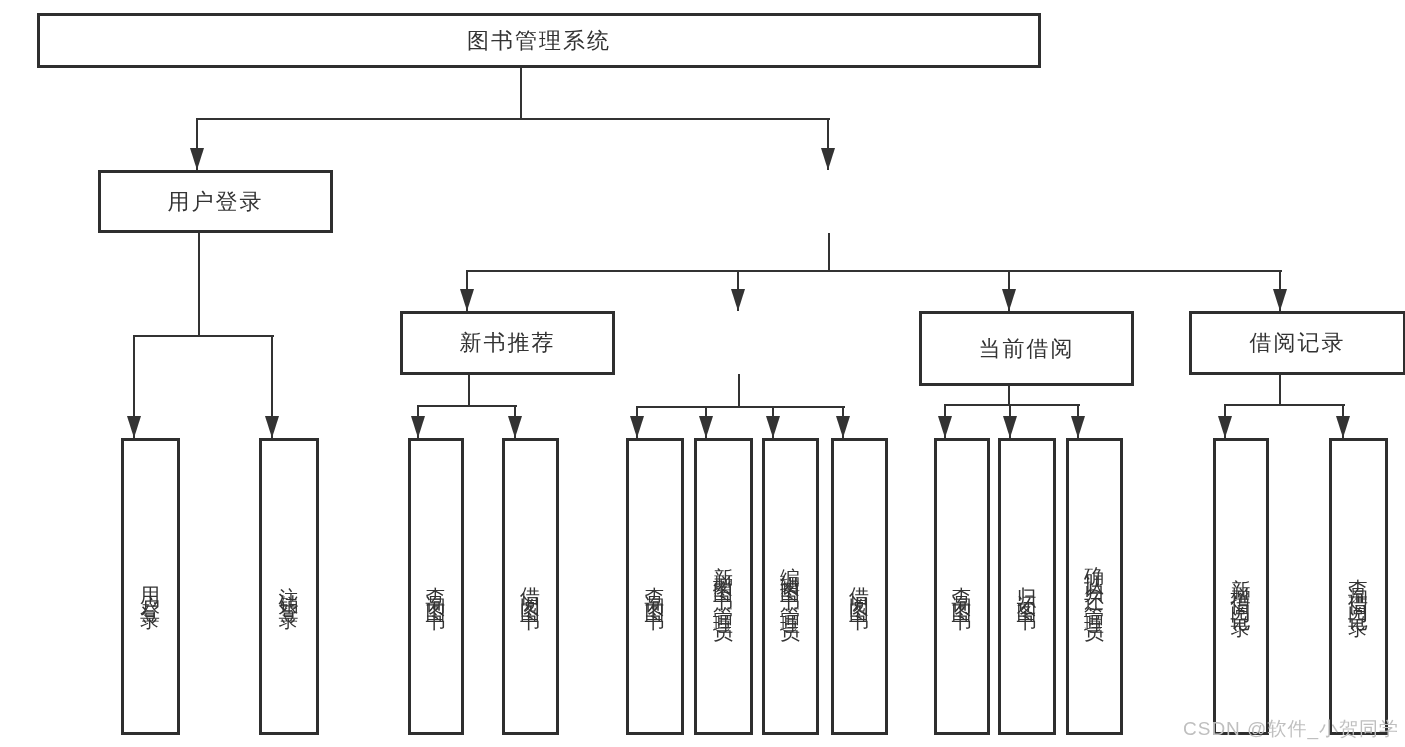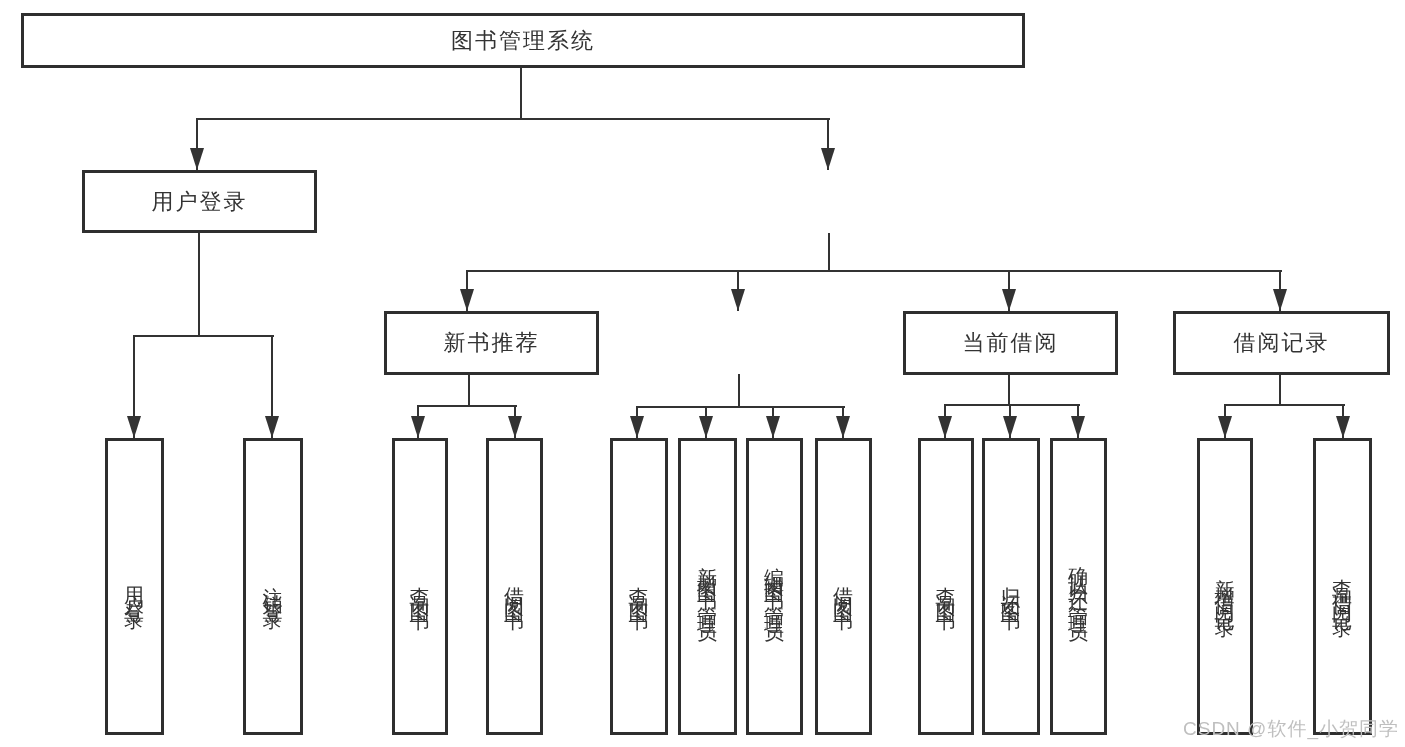--- a/index.html
+++ b/index.html
@@ -14,20 +14,21 @@
   .box {
     position: absolute;
     box-sizing: border-box;
     background: #ffffff;
     border: 3px solid #2f2f2f;
     display: flex;
     align-items: center;
     justify-content: center;
     color: #333333;
     z-index: 2;
+    margin-left: 16px;
   }
   .box-h {
     font-size: 22px;
     letter-spacing: 2px;
     white-space: nowrap;
   }
   .box-v {
     writing-mode: vertical-rl;
     text-orientation: mixed;
     font-size: 20px;
@@ -62,21 +63,21 @@
 </head>
 <body>
 
 <div class="stage">
 
   <div class="box box-h" style="left:21px; top:13px; width:1004px; height:55px;">图书管理系统</div>
 
   <div class="box box-h" style="left:82px; top:170px; width:235px; height:63px;">用户登录</div>
 
   <div class="box box-h" style="left:384px; top:311px; width:215px; height:64px;">新书推荐</div>
-  <div class="box box-h" style="left:903px; top:311px; width:215px; height:64px;">当前借阅</div>
+  <div class="box box-h" style="left:903px; top:311px; width:215px; height:75px;">当前借阅</div>
   <div class="box box-h" style="left:1173px; top:311px; width:217px; height:64px;">借阅记录</div>
 
   <div class="box box-v" style="left:105px; top:438px; width:59px; height:297px;">用户登录</div>
   <div class="box box-v" style="left:243px; top:438px; width:60px; height:297px;">注销登录</div>
 
   <div class="box box-v" style="left:392px; top:438px; width:56px; height:297px;">查询图书</div>
   <div class="box box-v" style="left:486px; top:438px; width:57px; height:297px;">借阅图书</div>
 
   <div class="box box-v" style="left:610px; top:438px; width:58px; height:297px;">查询图书</div>
   <div class="box box-v" style="left:678px; top:438px; width:59px; height:297px;">新增图书（管理员）</div>

